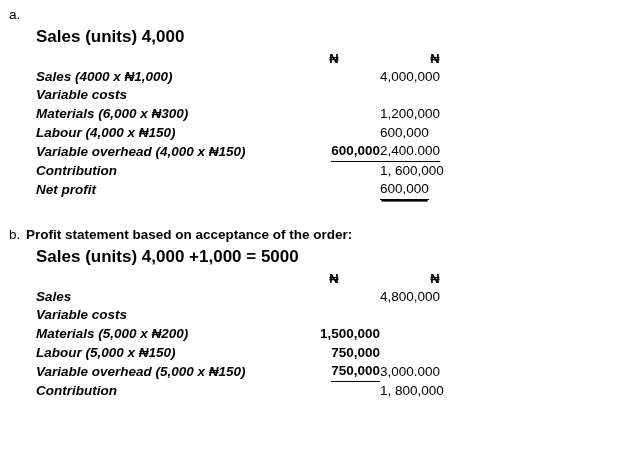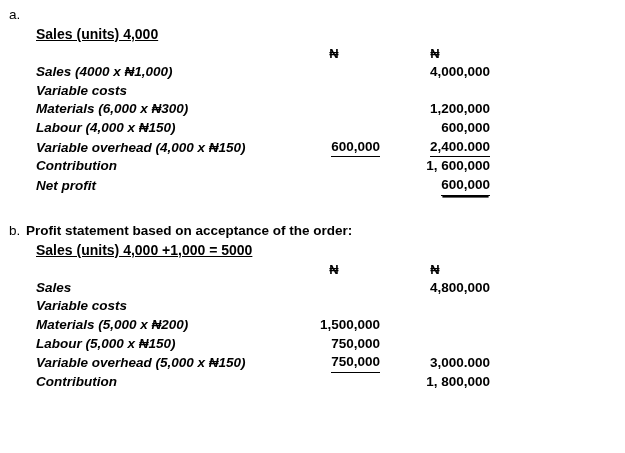--- a/index.html
+++ b/index.html
@@ -37,25 +37,24 @@
   .heading-label {
     width: 26px;
     padding-left: 9px;
     box-sizing: border-box;
     font-weight: normal;
   }
   .heading-text {
     font-weight: bold;
   }
   .subheading {
-    font-size: 14px;
+    font-size: 17px;
     font-weight: bold;
     line-height: 1.5;
     padding-left: 36px;
-    text-decoration: underline;
   }
 
   table.stmt {
     border-collapse: collapse;
     margin-left: 36px;
     font-size: 13.5px;
     line-height: 1.38;
   }
   table.stmt td {
     padding: 0;
@@ -69,22 +68,22 @@
     font-style: italic;
   }
   .c-mid {
     width: 92px;
     text-align: right;
     font-weight: bold;
     padding-right: 6px;
   }
   .c-right {
     width: 110px;
-    text-align: right;
-    font-weight: bold;
+    text-align: left;
+    font-weight: normal;
     padding-right: 6px;
   }
   .naira-row td {
     font-weight: bold;
     padding-bottom: 2px;
   }
   .naira {
     font-weight: bold;
     font-size: 13px;
   }

